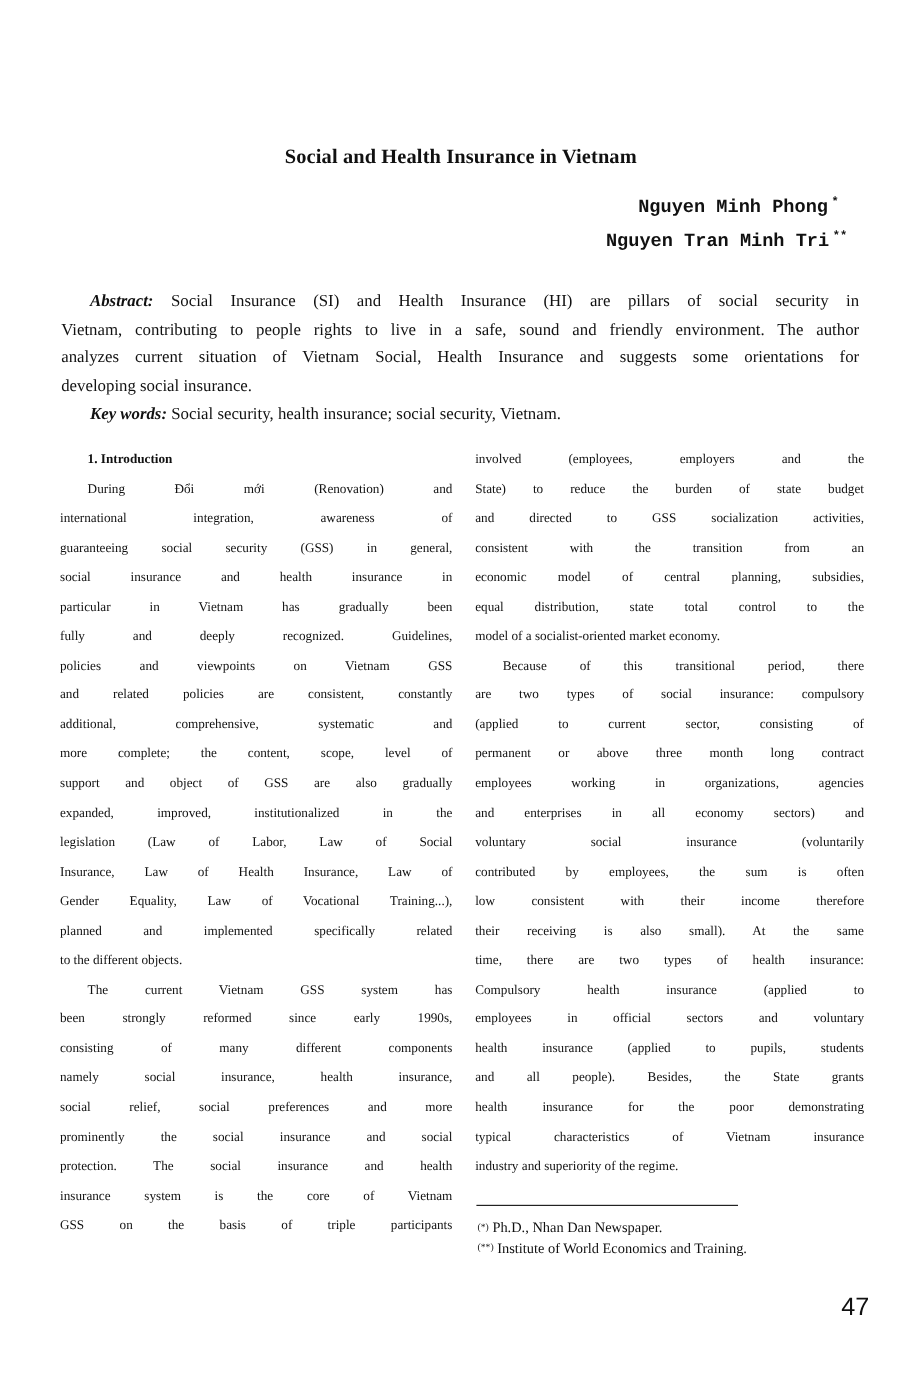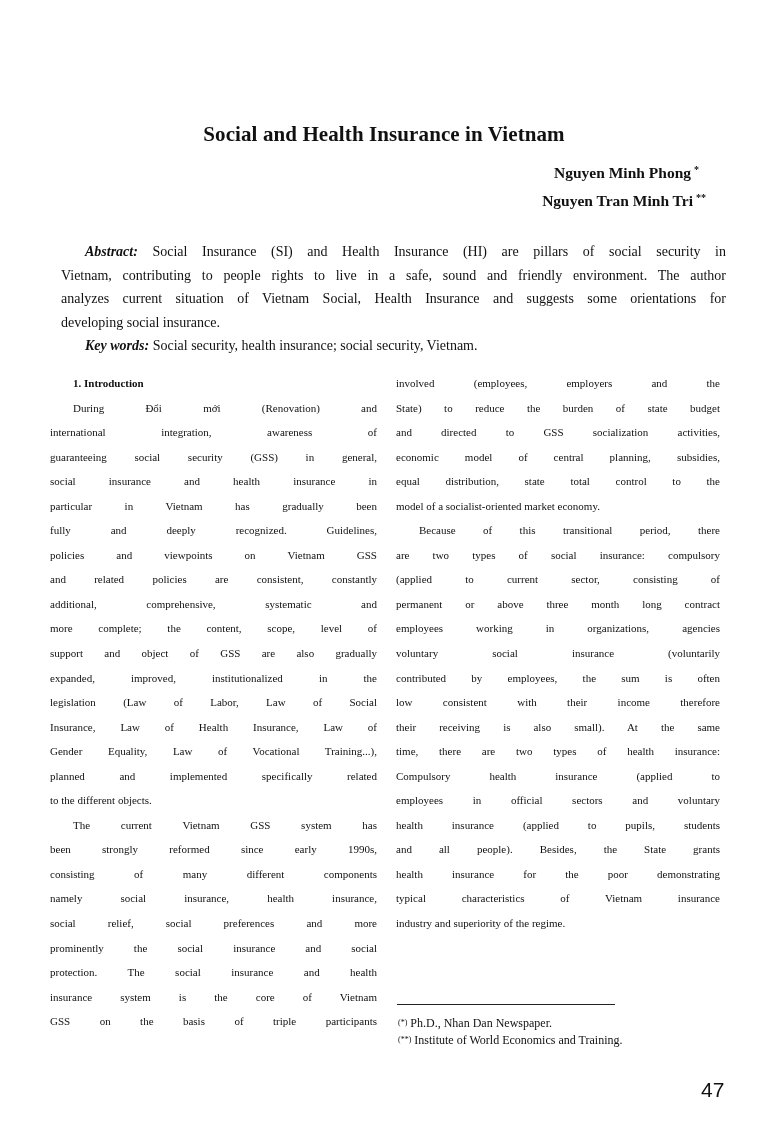--- a/index.html
+++ b/index.html
@@ -3,32 +3,32 @@
   <meta charset="utf-8">
   <style>
     html, body { margin: 0; padding: 0; background: #ffffff; }
     body {
       width: 768px; height: 1147px; position: relative; overflow: hidden;
       font-family: "Liberation Serif", "DejaVu Serif", serif;
       color: #111111;
     }
     .title {
       position: absolute; left: 0; top: 104px; width: 768px;
-      text-align: center; font-weight: bold; font-size: 21px; letter-spacing: 0.1px;
+      text-align: center; font-weight: bold; font-size: 17px; letter-spacing: 0.1px;
       line-height: 32px;
     }
     .author {
       position: absolute; right: 62px; font-weight: bold; font-size: 15.5px;
-      line-height: 20px; white-space: nowrap;
+      line-height: 20px; white-space: nowrap; font-family: Liberation Mono, monospace;
     }
     .author sup { font-size: 10px; position: relative; top: -3px; vertical-align: top; margin-left: 3px; }
     .author1 { top: 163px; right: 69px; }
     .author2 { top: 191px; }
     .abstract {
-      position: absolute; left: 61px; width: 665px; top: 240px;
+      position: absolute; left: 51px; width: 665px; top: 240px;
       font-size: 14px; line-height: 23.5px;
     }
     .abstract .line { display: block; text-align: justify; text-align-last: justify; height: 23.5px; white-space: nowrap; overflow: visible; }
     .abstract .line.last { text-align-last: left; }
     .abstract .indent { padding-left: 24px; }
     .label-italic { font-style: italic; font-weight: bold; }
     .col {
       position: absolute; top: 371px; font-size: 11px; line-height: 24.55px;
     }
     .col-left { left: 50px; width: 327px; }
@@ -98,28 +98,30 @@
   <span class="line">prominently the social insurance and social</span>
   <span class="line">protection.  The social insurance and health</span>
   <span class="line">insurance system is the core of Vietnam</span>
   <span class="line">GSS on the basis of triple participants</span>
 </div>
 
 <div class="col col-right">
   <span class="line">involved (employees, employers and the</span>
   <span class="line">State) to reduce the burden of state budget</span>
   <span class="line">and directed to GSS socialization activities,</span>
+  <span class="line">consistent with the transition from an</span>
   <span class="line">economic model of central planning, subsidies,</span>
   <span class="line">equal distribution, state total control to the</span>
   <span class="line last">model of a socialist-oriented market economy.</span>
   <span class="line indent">Because of this transitional period, there</span>
   <span class="line">are two types of social insurance:  compulsory</span>
   <span class="line">(applied to current sector, consisting of</span>
   <span class="line">permanent or above three month long contract</span>
   <span class="line">employees working in organizations, agencies</span>
+  <span class="line">and enterprises in all economy sectors) and</span>
   <span class="line">voluntary social insurance (voluntarily</span>
   <span class="line">contributed by employees, the sum is often</span>
   <span class="line">low consistent with their income therefore</span>
   <span class="line">their receiving is also small). At the same</span>
   <span class="line">time, there are two types of health insurance:</span>
   <span class="line">Compulsory health insurance (applied to</span>
   <span class="line">employees in official sectors and voluntary</span>
   <span class="line">health insurance (applied to pupils, students</span>
   <span class="line">and all people). Besides, the State grants</span>
   <span class="line">health insurance for the poor demonstrating</span>

